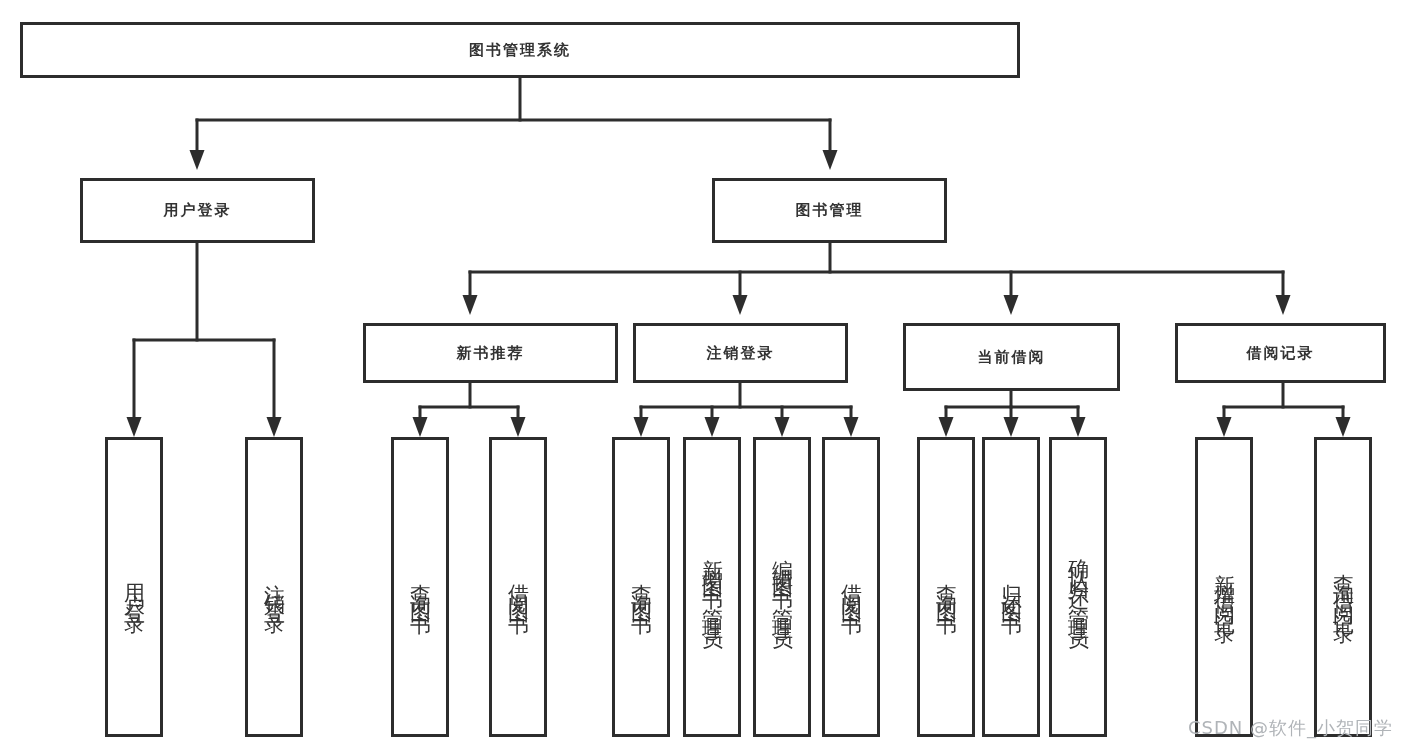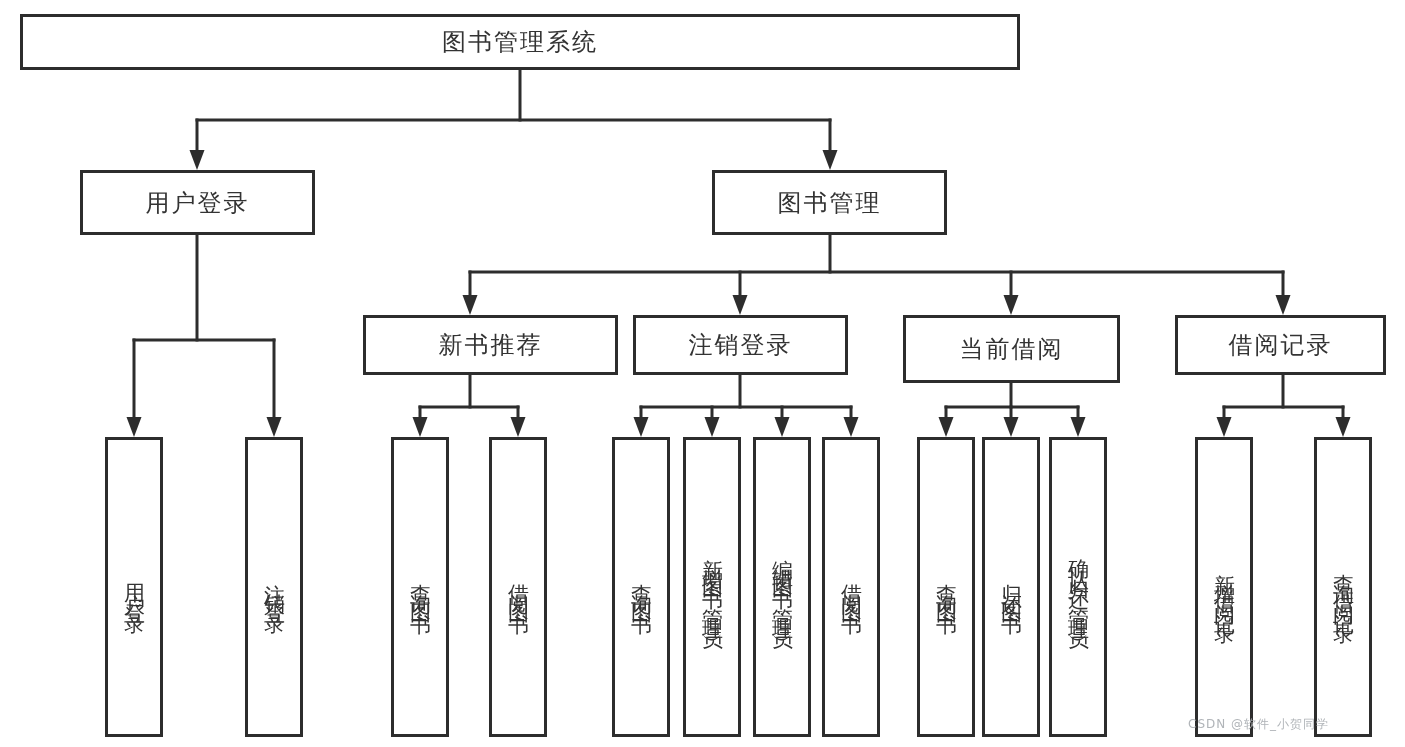--- a/index.html
+++ b/index.html
@@ -21,36 +21,37 @@
     box-sizing: border-box;
     background: #ffffff;
     border: 3px solid #2d2d2d;
     color: #333333;
     display: flex;
     align-items: center;
     justify-content: center;
     text-align: center;
   }
   .node.h {
-    font-size: 24px;
+    font-size: 15px;
     letter-spacing: 2px;
-    font-weight: 400;
+    font-weight: 700;
+    margin-top: 8px;
   }
   .node.v {
     writing-mode: vertical-rl;
     font-size: 21px;
     letter-spacing: 10px;
     line-height: 1;
     font-weight: 500;
   }
   .watermark {
     position: absolute;
     left: 1188px;
     top: 716px;
-    font-size: 12px;
+    font-size: 18px;
     color: #b0b4b8;
     letter-spacing: 1px;
     white-space: nowrap;
   }
 </style>
 </head>
 <body>
 
 <div class="canvas">
   <svg class="edge-layer" xmlns="http://www.w3.org/2000/svg">

